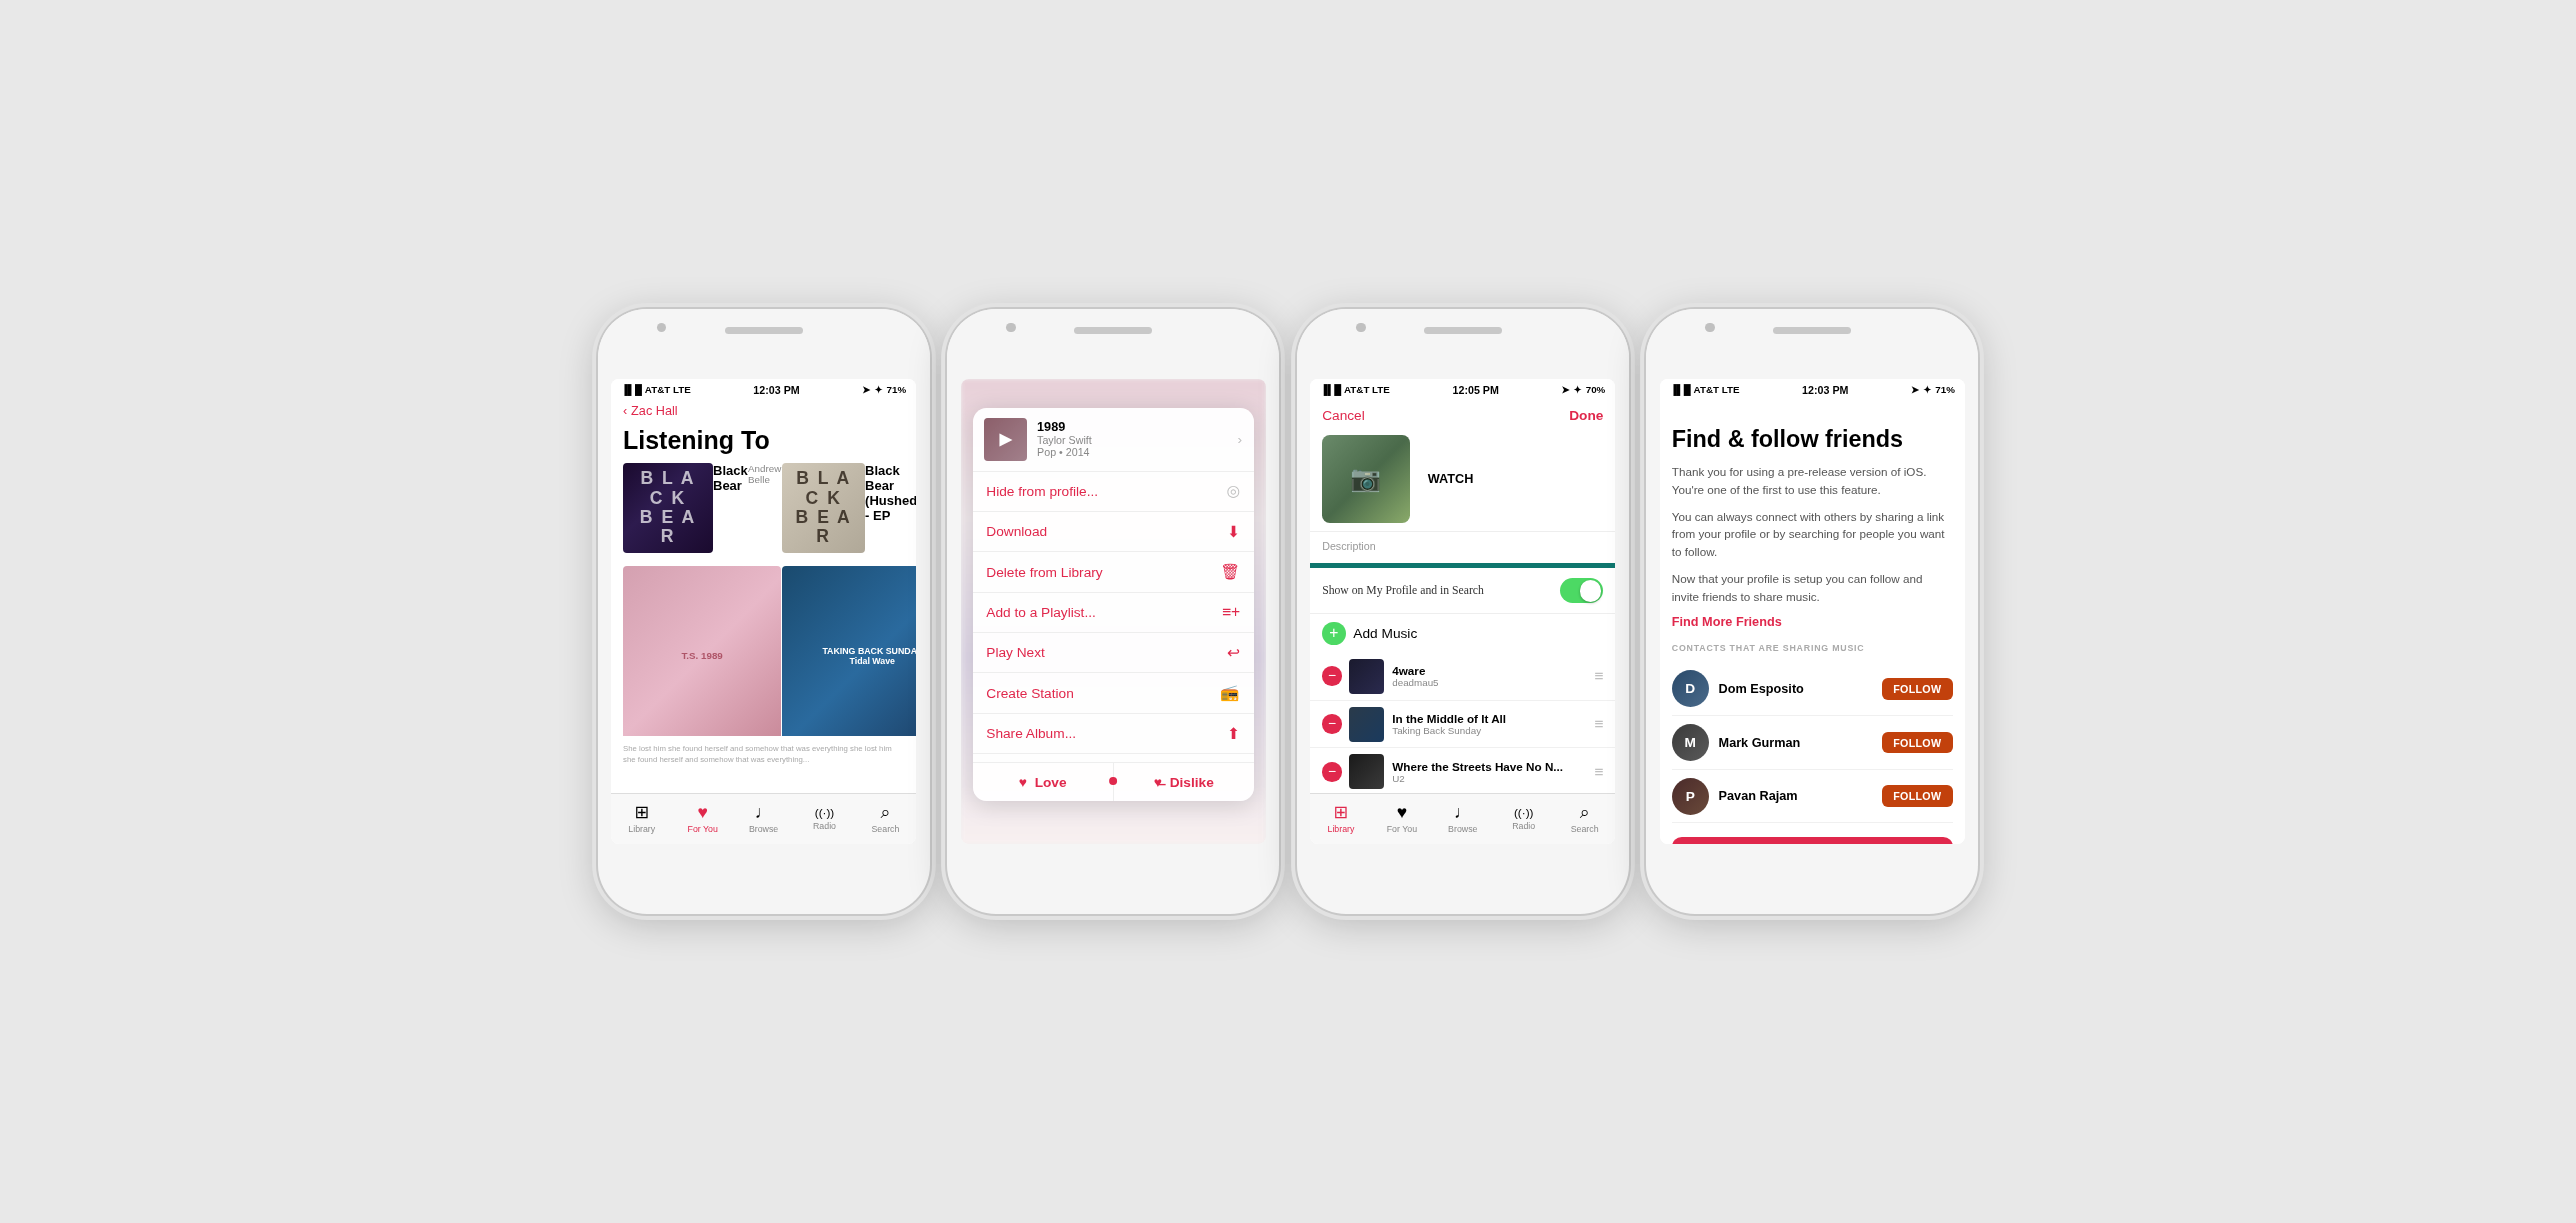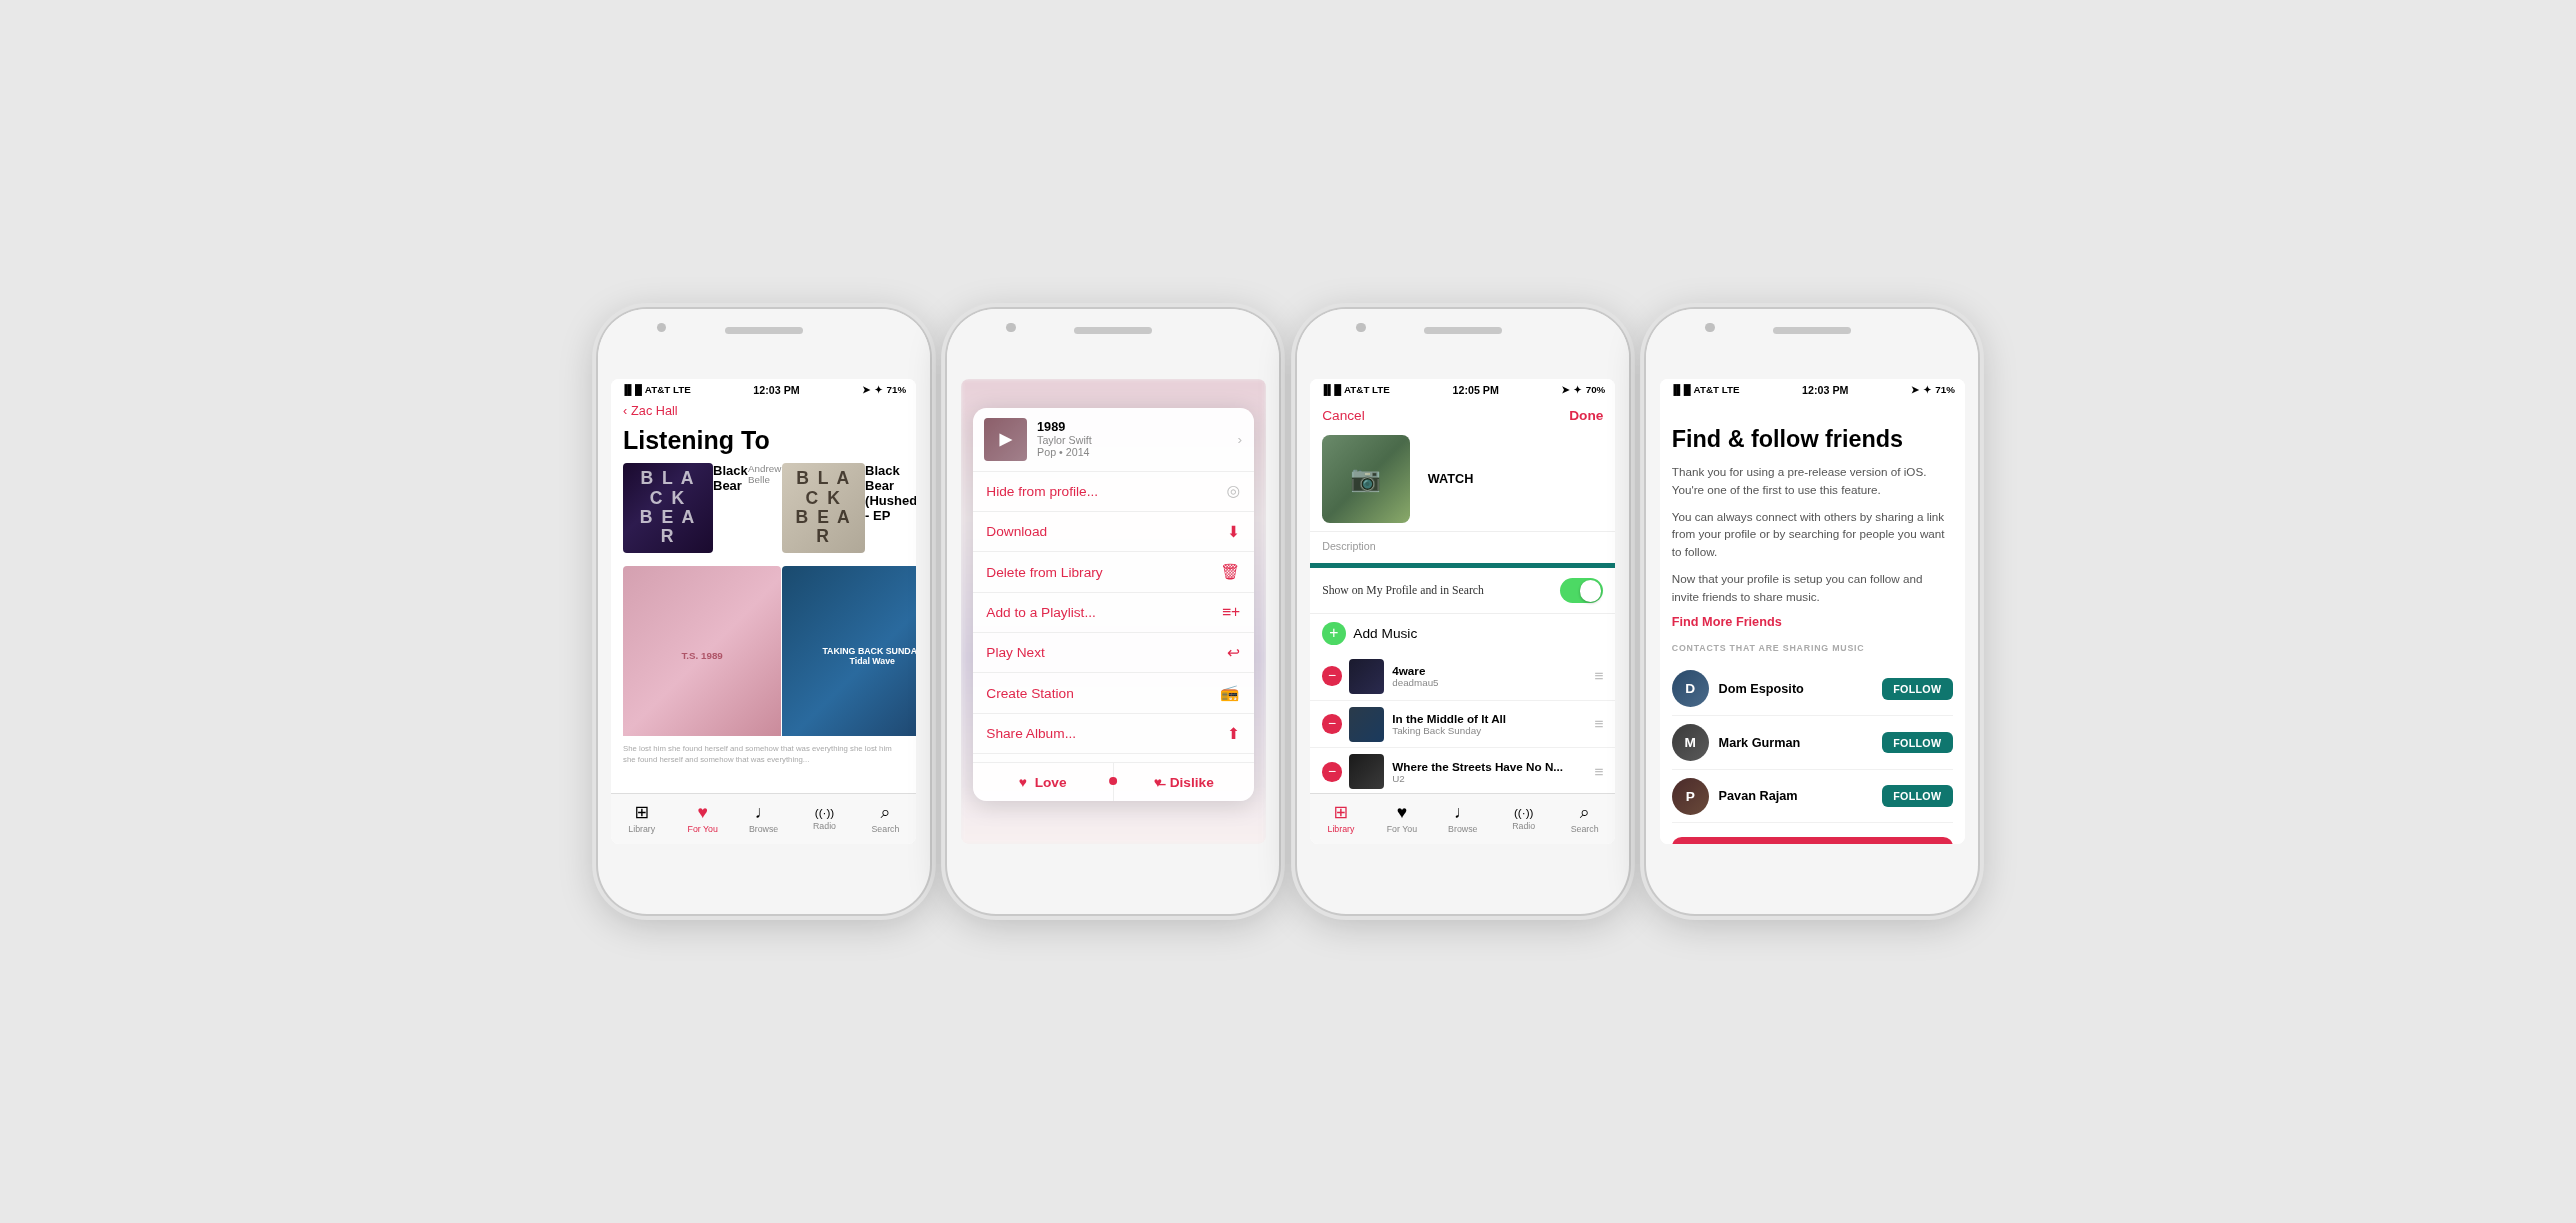--- a/index.html
+++ b/index.html
@@ -455,21 +455,21 @@
       color: #fff; font-size: 13.7px; font-weight: 700;
     }
     .avatar-pavan {
       width: 100%; height: 100%;
       background: linear-gradient(135deg, #4a2a2a 0%, #6a4a3a 100%);
       display: flex; align-items: center; justify-content: center;
       color: #fff; font-size: 13.7px; font-weight: 700;
     }
     .contact-name { flex: 1; font-size: 12.7px; font-weight: 600; color: #000; }
     .follow-btn {
-      background: #0f766e;
+      background: #c2410c;
       color: #fff;
       border: none;
       border-radius: 5.9px;
       padding: 4.9px 11.7px;
       font-size: 10.7px;
       font-weight: 700;
       cursor: pointer;
       letter-spacing: 0.3px;
     }
     .done-btn {

